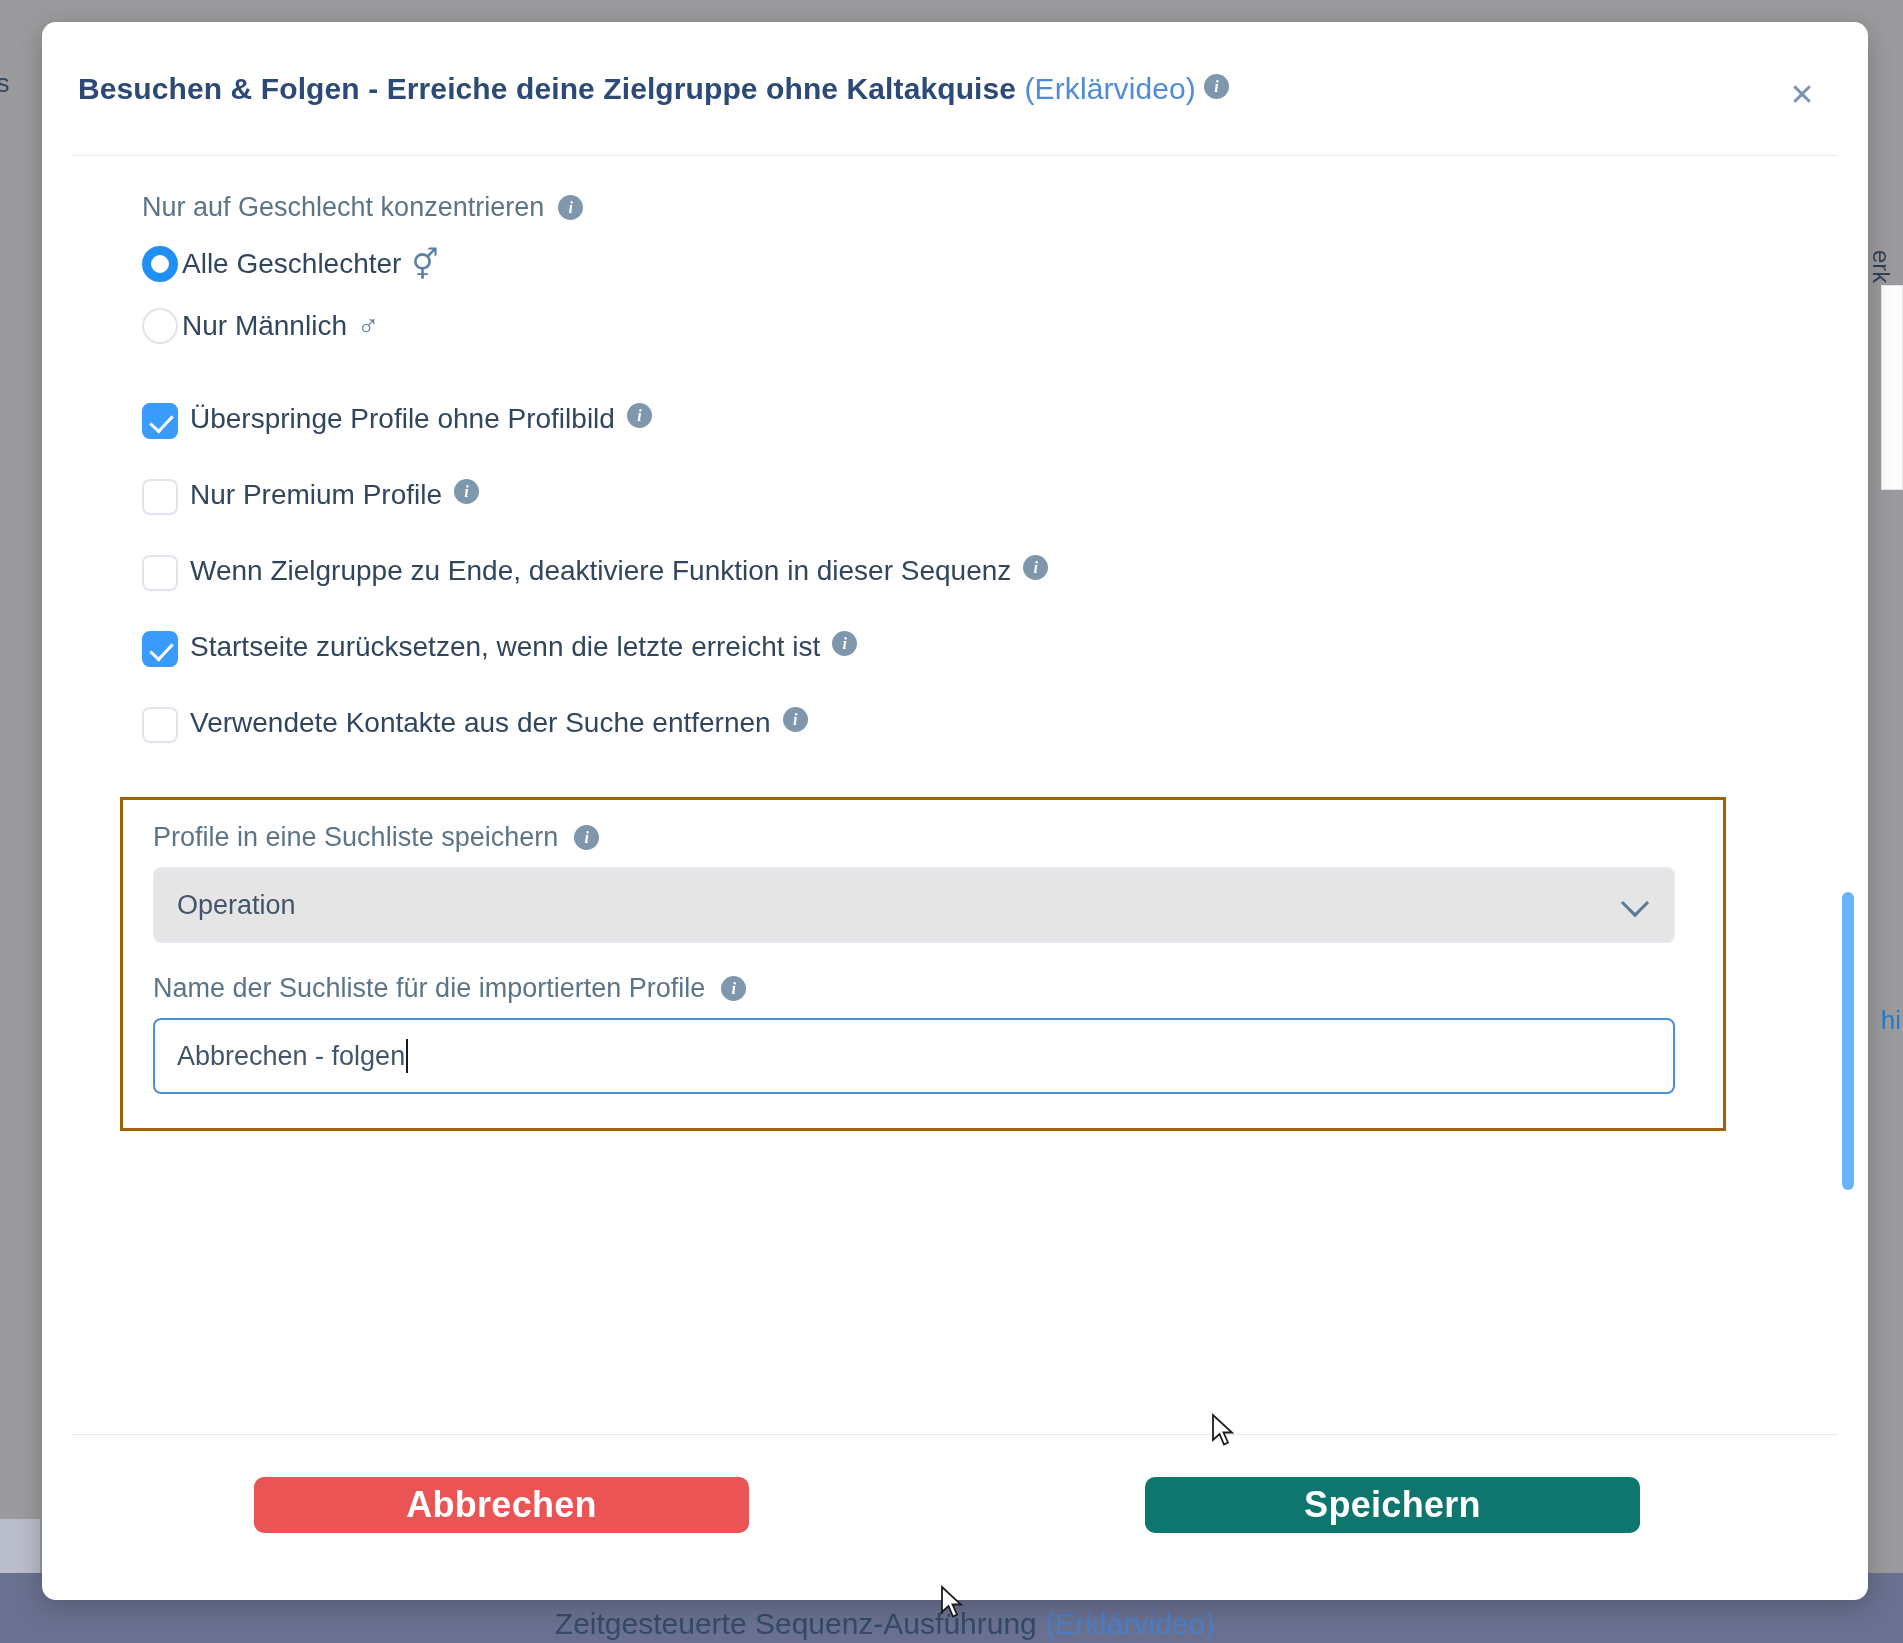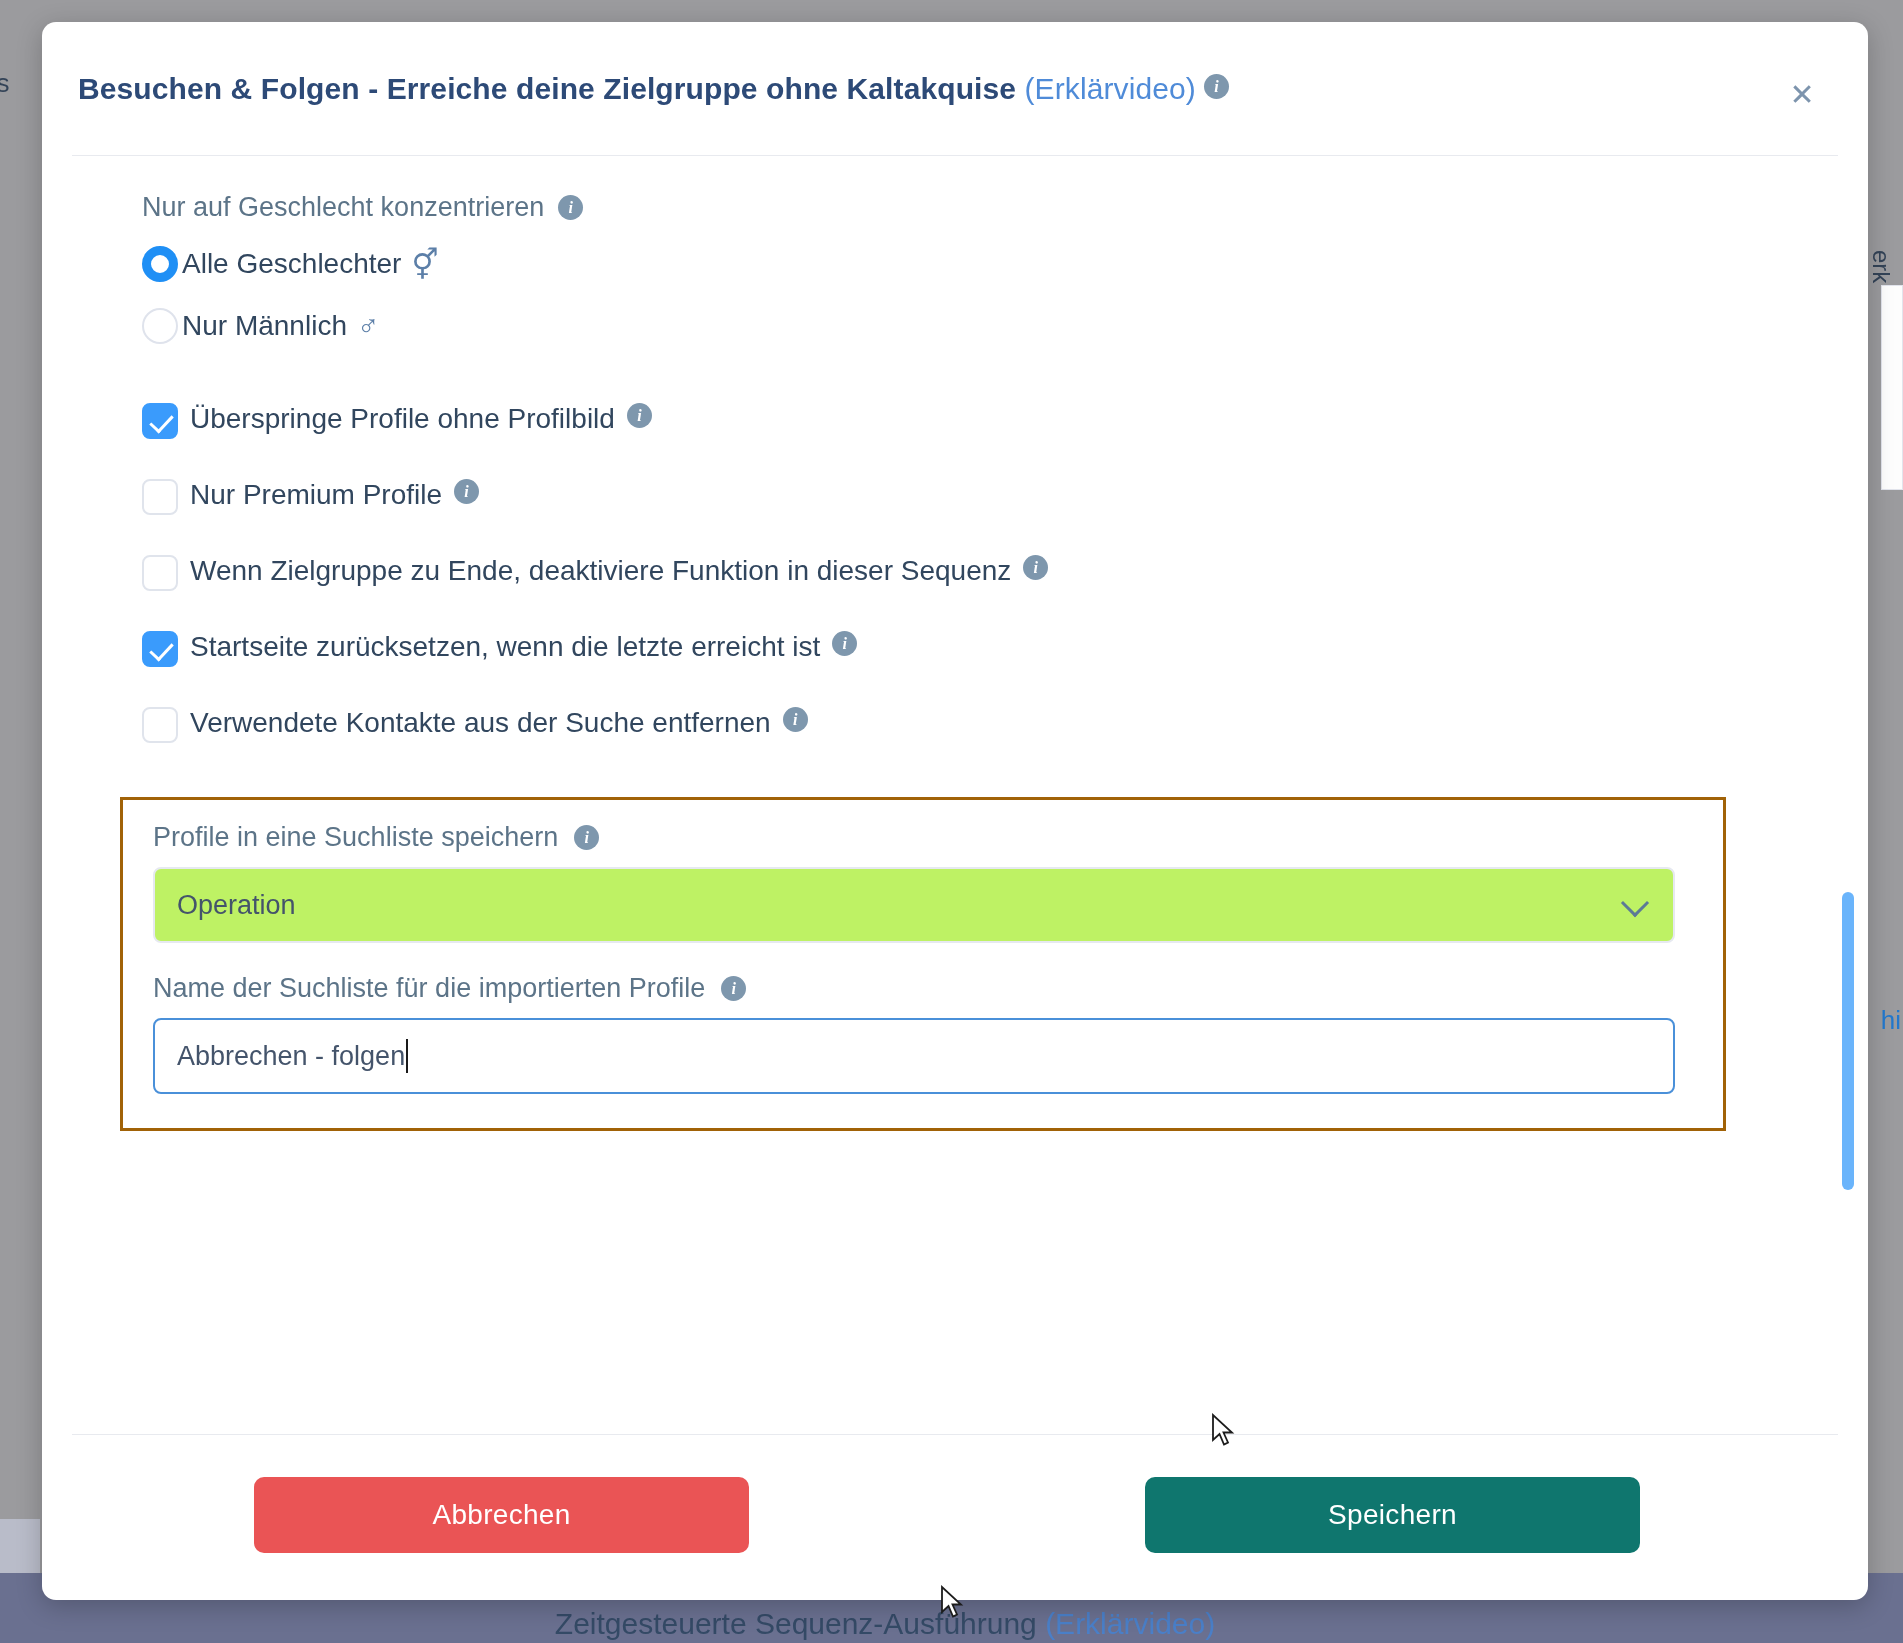--- a/index.html
+++ b/index.html
@@ -244,21 +244,21 @@
     color: #5c7488;
     margin-bottom: 14px;
   }
 
   .select-box {
     position: relative;
     width: 1522px;
     height: 76px;
     border: 2px solid #e6e9f0;
     border-radius: 8px;
-    background: #bef264;
+    background: #e5e5e5;
     display: flex;
     align-items: center;
     padding: 0 22px;
     cursor: pointer;
   }
   .select-value {
     font-size: 27px;
     color: #44546b;
   }
   .chevron {
@@ -319,26 +319,26 @@
   #modal-footer {
     position: absolute;
     left: 0;
     top: 1413px;
     width: 1826px;
     height: 165px;
     display: flex;
     align-items: center;
   }
   .action-btn {
-    height: 76px;
+    height: 56px;
     border-radius: 10px;
     border: none;
     color: #ffffff;
-    font-size: 28px;
-    font-weight: normal;
+    font-size: 36px;
+    font-weight: bold;
     font-family: "Liberation Sans", sans-serif;
     cursor: pointer;
     letter-spacing: .3px;
   }
   #cancel-btn {
     position: absolute;
     left: 212px;
     top: 42px;
     width: 495px;
     background: #ea5455;

